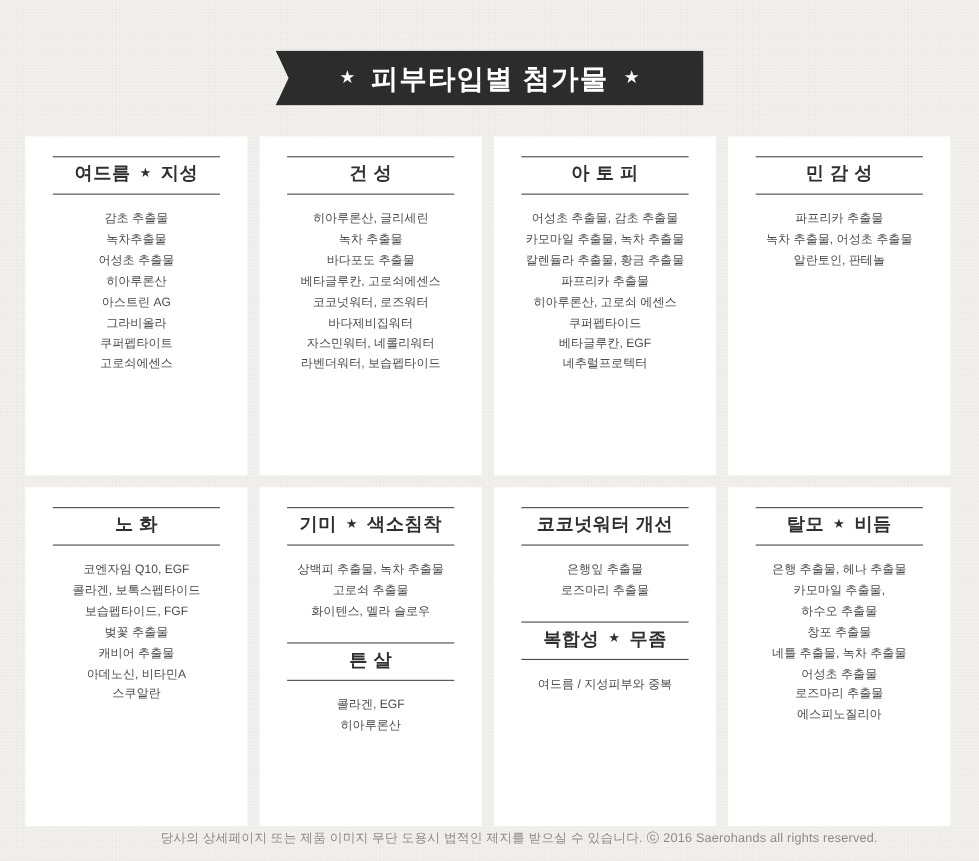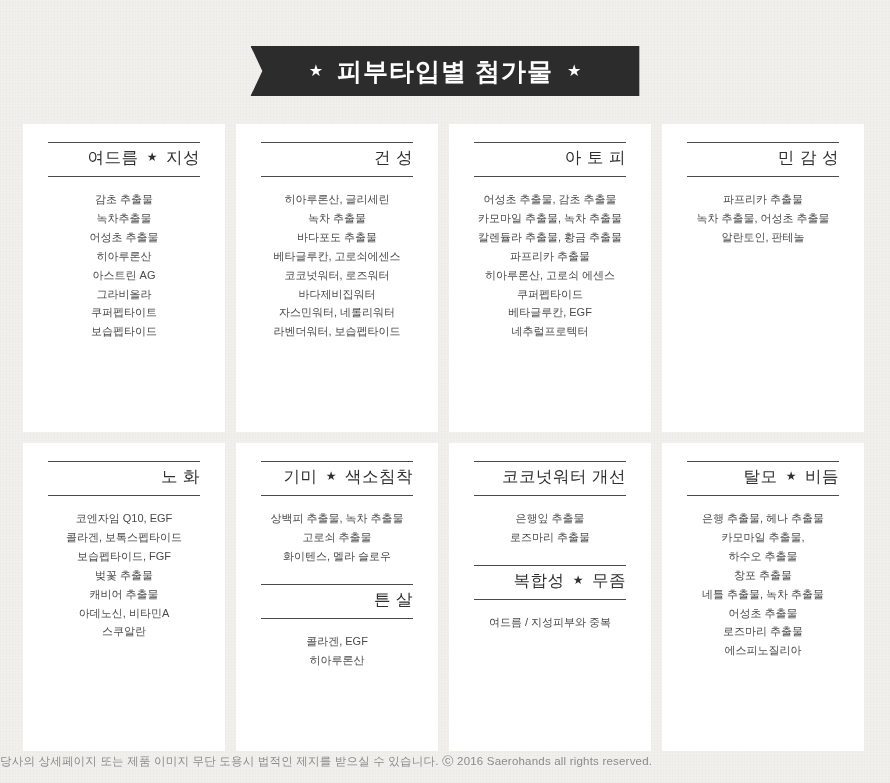--- a/index.html
+++ b/index.html
@@ -100,23 +100,23 @@
     display: flex;
     flex-direction: column;
     align-items: center;
   }
   .sect { width: 100%; }
   .sect + .sect { margin-top: 18px; }
 
   .sect-head {
     width: 152px;
     margin: 0 auto;
-    text-align: right;
+    text-align: center;
     font-size: 16.5px;
-    font-weight: normal;
+    font-weight: bold;
     color: #2f2f2f;
     padding: 4px 0 7px 0;
     border-top: 1px solid #4a4a4a;
     border-bottom: 1px solid #4a4a4a;
     letter-spacing: 0.5px;
     white-space: nowrap;
   }
   .sect-head .hstar {
     font-size: 12px;
     vertical-align: 2px;
@@ -130,21 +130,21 @@
     color: #4a4a4a;
   }
   .sect-body div { white-space: nowrap; }
 
   
   .footer {
     position: absolute;
     left: 0;
     bottom: 14px;
     width: 798px;
-    text-align: left;
+    text-align: right;
     font-size: 11.5px;
     color: #8b8b8b;
     letter-spacing: 0.2px;
   }
 </style>
 </head>
 <body>
 
 <div class="page">
 
@@ -164,21 +164,21 @@
       <div class="sect">
         <div class="sect-head">여드름 <span class="hstar">★</span> 지성</div>
         <div class="sect-body">
           <div>감초 추출물</div>
           <div>녹차추출물</div>
           <div>어성초 추출물</div>
           <div>히아루론산</div>
           <div>아스트린 AG</div>
           <div>그라비올라</div>
           <div>쿠퍼펩타이트</div>
-          <div>보습펩타이드</div>
+          <div>고로쇠에센스</div>
         </div>
       </div>
     </div>
 
     <div class="card">
       <div class="sect">
         <div class="sect-head">건 성</div>
         <div class="sect-body">
           <div>히아루론산, 글리세린</div>
           <div>녹차 추출물</div>

